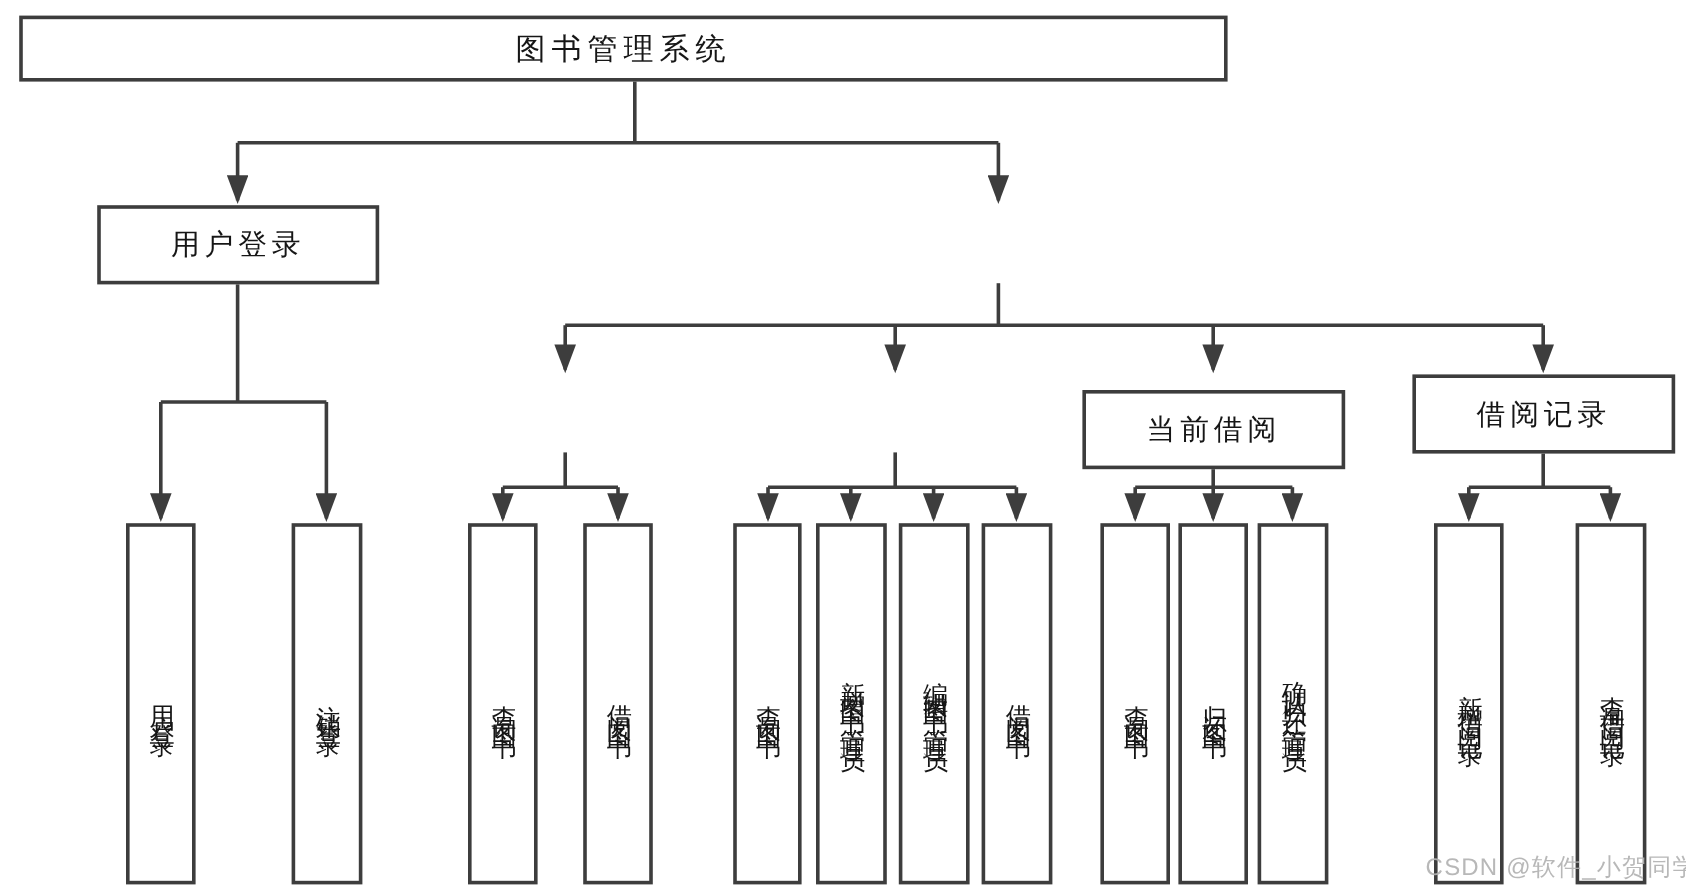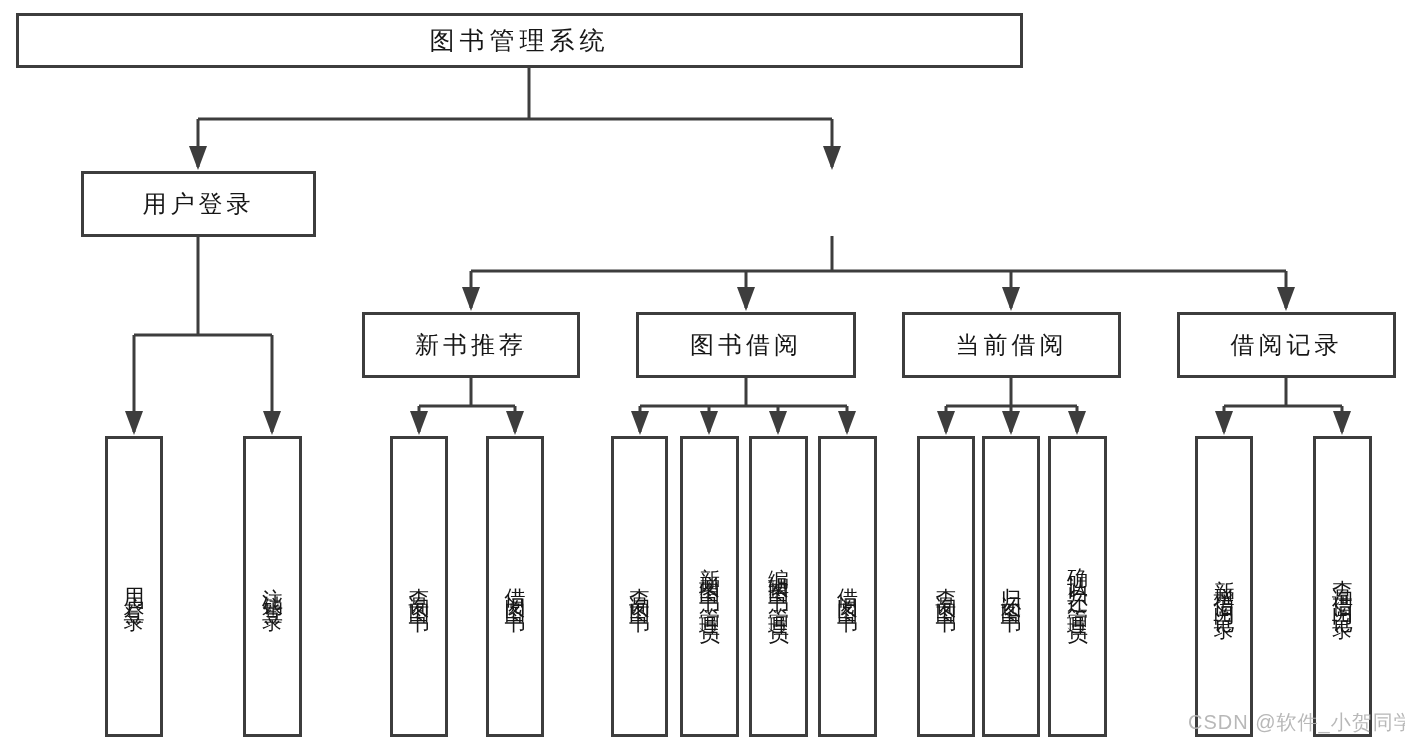--- a/index.html
+++ b/index.html
@@ -82,23 +82,21 @@
       <path d="M1224,406 H1342"></path>
       <path d="M1224,406 V432" marker-end="url(#arw)"></path>
       <path d="M1342,406 V432" marker-end="url(#arw)"></path>
     </g>
   </svg>
 
   <div class="hbox title" style="left:16px;top:13px;width:1007px;height:55px">图书管理系统</div>
 
   <div class="hbox" style="left:81px;top:171px;width:235px;height:66px">用户登录</div>
 
-  <div class="hbox" style="left:362px;top:312px;width:218px;height:66px">新书推荐</div>
-  <div class="hbox" style="left:636px;top:312px;width:220px;height:66px">图书借阅</div>
-  <div class="hbox" style="left:902px;top:312px;width:219px;height:66px">当前借阅</div>
+  <div class="hbox" style="left:902px;top:325px;width:219px;height:66px">当前借阅</div>
   <div class="hbox" style="left:1177px;top:312px;width:219px;height:66px">借阅记录</div>
 
   <div class="vbox" style="left:105px;width:58px">
     <span class="vtext">用户登录</span>
   </div>
   <div class="vbox" style="left:243px;width:59px">
     <span class="vtext">注销登录</span>
   </div>
 
   <div class="vbox" style="left:390px;width:58px">

